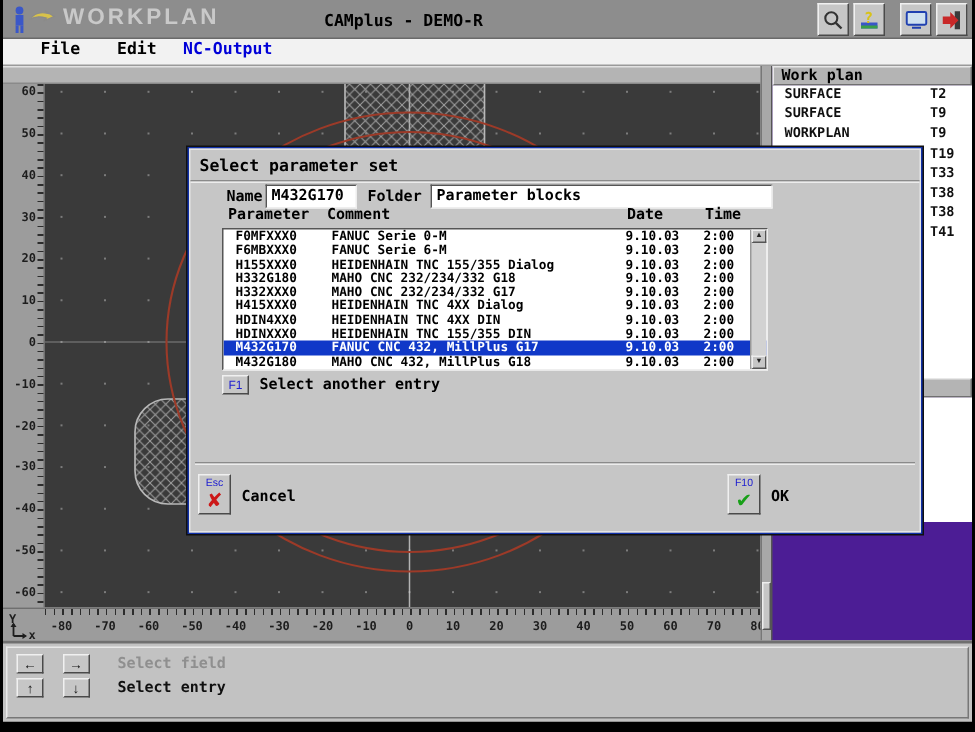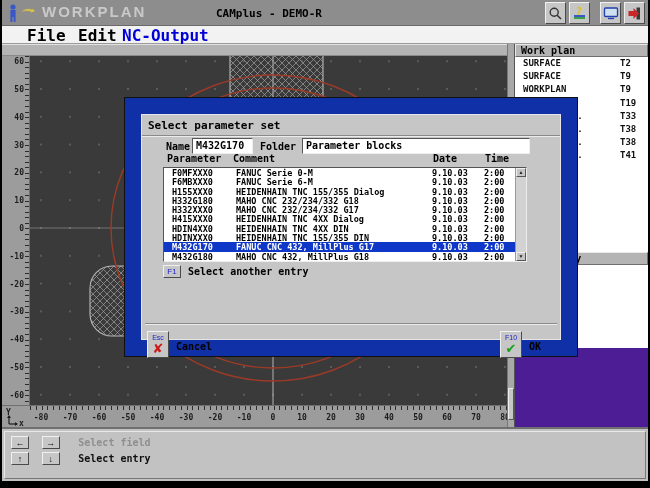--- a/index.html
+++ b/index.html
@@ -14,21 +14,21 @@
   .app-title{position:absolute;left:40px;top:3px;font-family:"Liberation Sans",sans-serif;
              font-size:15px;font-weight:bold;letter-spacing:2px;color:#c9c9c9;}
   .doc-title{position:absolute;left:214px;top:7px;font-size:11px;color:#000;}
   .tb-buttons{position:absolute;right:3px;top:2px;display:flex;gap:3px;}
   .tb-btn{width:21px;height:22px;background:#c6c6c6;border:1px solid;border-color:#f0f0f0 #4a4a4a #4a4a4a #f0f0f0;
           display:flex;align-items:center;justify-content:center;padding:0;}
   .tb-gap{width:4px;}
 
   
   .menubar{position:absolute;left:0;top:26px;width:646px;height:18px;background:#f2f2f2;border-bottom:1px solid #9a9a9a;}
-  .menu-item{position:absolute;top:0;font-size:16px;color:#000;cursor:default;}
+  .menu-item{position:absolute;top:0;font-size:11px;color:#000;cursor:default;}
   .menu-item.active{color:#0000d8;}
 
   
   .workarea{position:absolute;left:0;top:44px;width:646px;height:383px;background:#c2c2c2;}
   .msgbar{position:absolute;left:0;top:0;width:505px;height:12px;background:#b4b4b4;
           border-top:1px solid #e2e2e2;border-bottom:1px solid #8a8a8a;}
   .vruler{position:absolute;left:0;top:12px;width:28px;height:349px;background:#9c9c9c;
           border-right:1px solid #6f6f6f;}
   .vruler .ticks{position:absolute;right:0;top:0;width:4px;height:100%;
      background:repeating-linear-gradient(180deg,#2c2c2c 0 1px,rgba(0,0,0,0) 1px 5.56px);}
@@ -50,22 +50,22 @@
   .rightpanel{position:absolute;left:512px;top:0;width:134px;height:383px;background:#4c1d95;border-left:1px solid #555;}
   .panel-header{position:relative;height:13px;background:#b4b4b4;border:1px solid;
       border-color:#e8e8e8 #6f6f6f #6f6f6f #e8e8e8;font-size:10px;color:#000;padding:0 0 0 5px;line-height:12px;}
   .wp-list{position:relative;height:195px;background:#fff;overflow:hidden;}
   .wp-row{position:relative;height:13.2px;font-size:9px;color:#101010;}
   .wp-op{position:absolute;left:8px;top:1px;}
   .wp-tool{position:absolute;left:105px;top:1px;}
   .dep-area{position:relative;height:83px;background:#fff;}
 
   
-  .dialog{position:absolute;left:123px;top:98px;width:452px;height:258px;z-index:50;
-     background:#1030a8;box-shadow:0 0 0 1px #101010;padding:16px;}
+  .dialog{position:absolute;left:123px;top:98px;width:490px;height:258px;z-index:50;
+     background:#1030a8;box-shadow:0 0 0 1px #101010;padding:1px;}
   .dlg-inner{position:relative;width:100%;height:100%;background:#c6c6c6;border:1px solid #e6e6e6;font-size:10px;}
   .dlg-title{position:absolute;left:6px;top:4px;font-size:11px;color:#000;}
   .dlg-sep{position:absolute;left:0;top:20px;width:100%;height:2px;
      border-top:1px solid #8a8a8a;border-bottom:1px solid #ececec;}
   .dlg-label{position:absolute;font-size:10px;color:#000;}
   .field{position:absolute;background:#fff;border:1px solid;border-color:#555 #eee #eee #555;
      font-size:10px;color:#000;padding:1px 3px;line-height:11px;}
   .colhead{position:absolute;top:38px;font-size:10px;color:#000;}
   .listbox{position:absolute;left:21px;top:52px;width:364px;height:95px;background:#fff;
      border:1px solid;border-color:#555 #eee #eee #555;overflow:hidden;}

